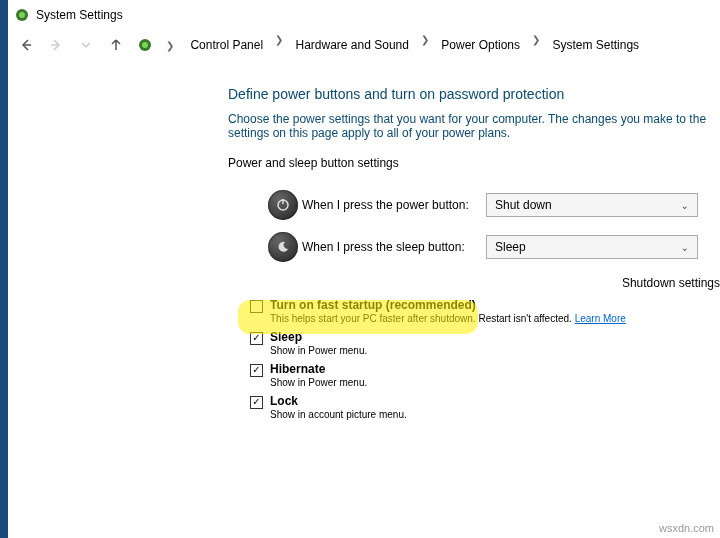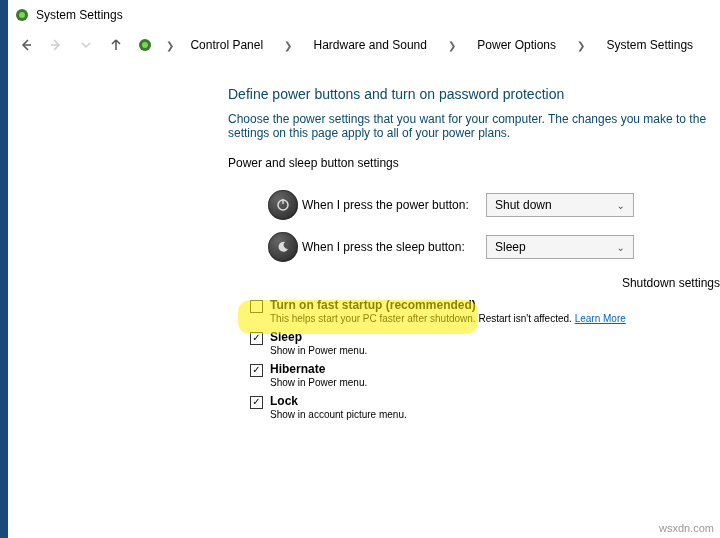--- a/index.html
+++ b/index.html
@@ -43,21 +43,21 @@
     .nav-btn {
       width: 24px; height: 24px; display: inline-flex; align-items: center; justify-content: center;
       color: #555; border-radius: 3px;
     }
     .nav-btn.disabled { color: #bbb; }
     .crumbicon {
       width: 18px; height: 18px; display: inline-flex; align-items: center; justify-content: center;
       margin: 0 2px;
     }
     .breadcrumb {
-      display: flex; align-items: center; gap: 11px;
+      display: flex; align-items: flex-start; gap: 2px;
       font-size: 12px; color: #000;
     }
     .bc-sep { color: #666; padding: 0 4px; font-size: 10px; }
     .bc-item { padding: 4px 6px; }
     .content {
       flex: 1;
       padding: 26px 0 12px 220px;
     }
     h1.page-title {
       color: #0c4a6e;
@@ -78,21 +78,21 @@
       gap: 4px;
     }
     .pbtn-icon {
       width: 30px; height: 30px; border-radius: 50%;
       display: inline-flex; align-items: center; justify-content: center;
       background: radial-gradient(circle at 35% 30%, #666, #222);
       box-shadow: inset 0 0 2px #000;
     }
     .pbtn-label { width: 180px; font-size: 12px; }
     .dropdown {
-      width: 148px; height: 24px;
+      width: 212px; height: 24px;
       border: 1px solid #aaa;
       display: flex; align-items: center; justify-content: space-between;
       padding: 0 8px;
       font-size: 12px;
       background: #f5f5f5;
     }
     .dropdown .chev { color: #555; font-size: 10px; }
     .shutdown-head { margin-top: 14px; margin-bottom: 8px; font-size: 12px; text-align: right; }
     .opt {
       position: relative;

